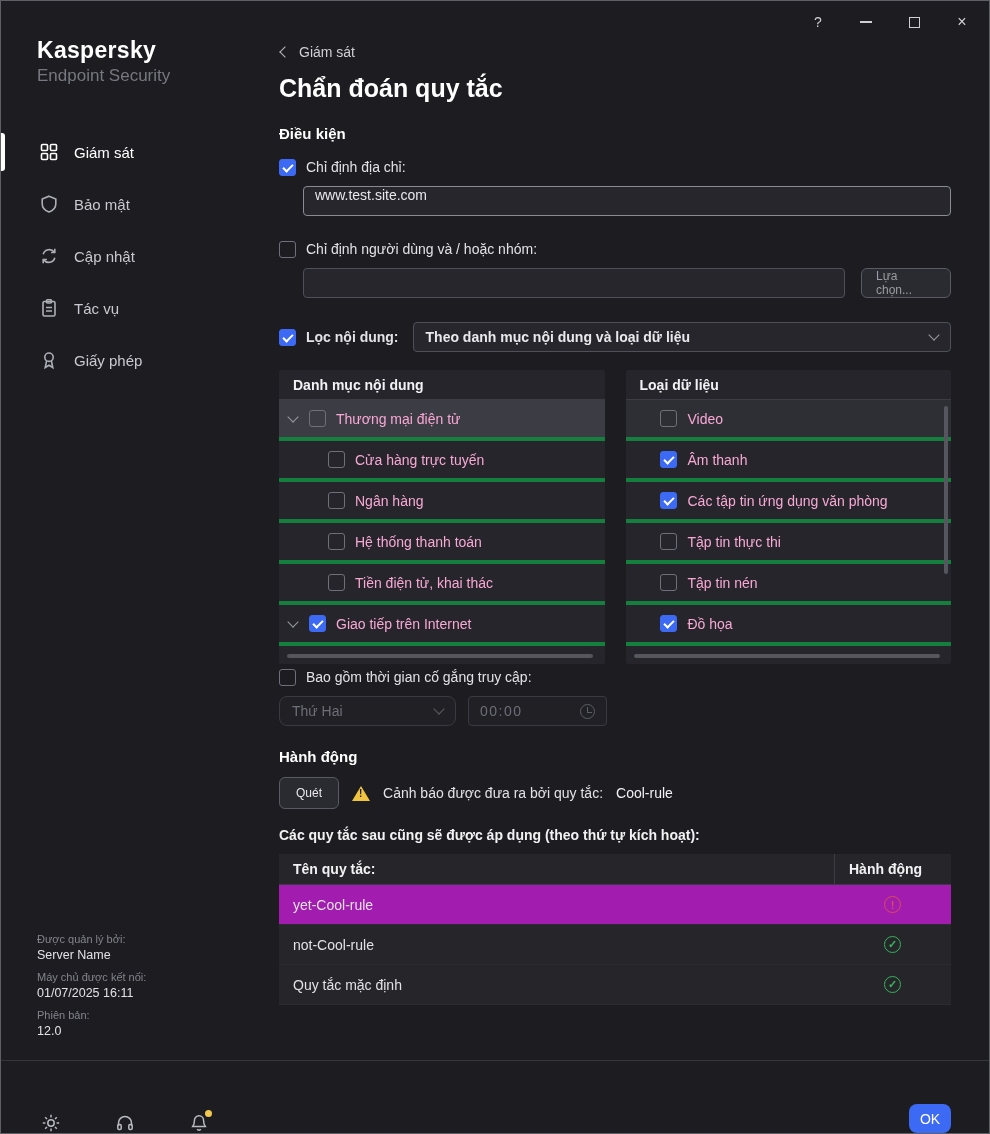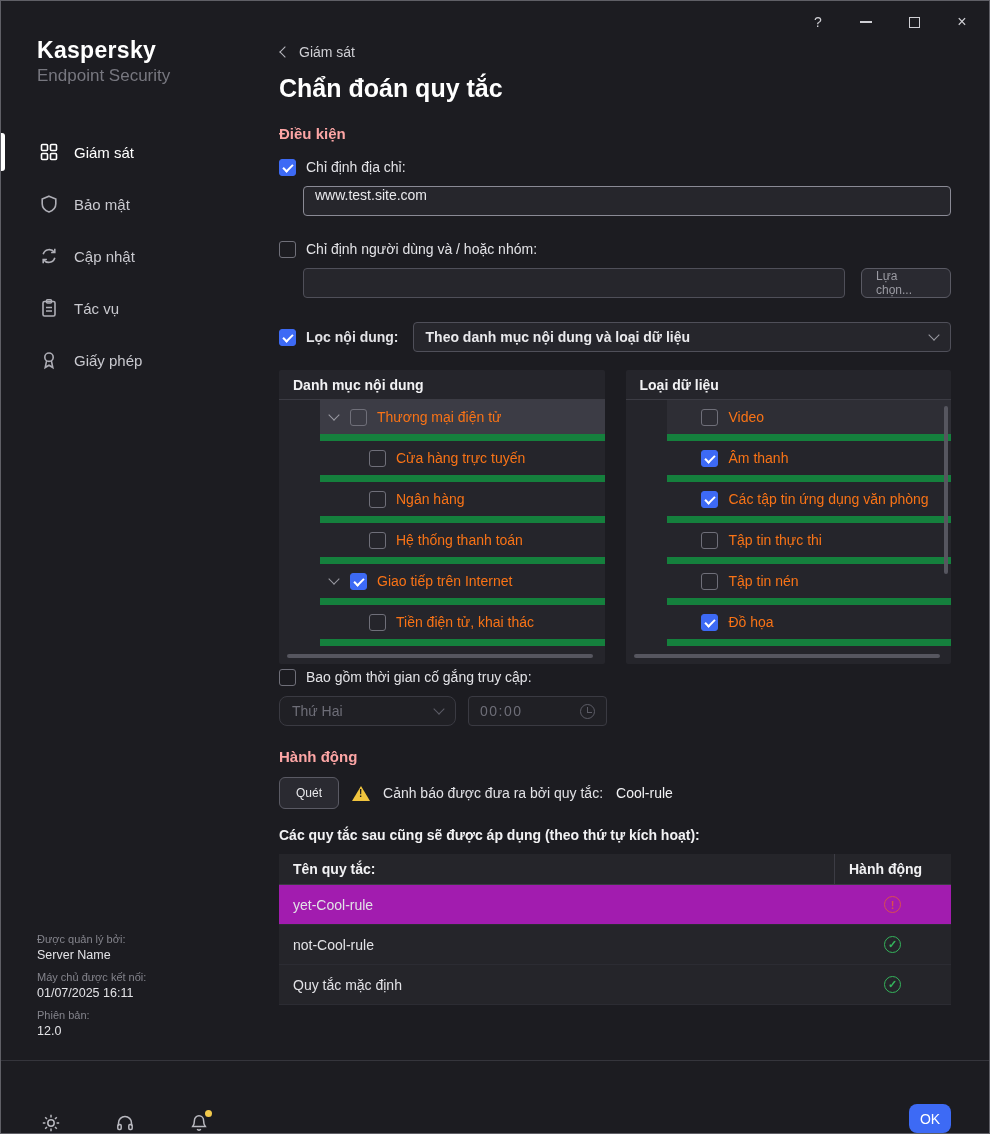--- a/index.html
+++ b/index.html
@@ -30,21 +30,21 @@
   .main { flex:1; position:relative; padding:0 38px 0 20px; overflow:hidden; }
   .win-controls { position:absolute; top:12px; right:18px; display:flex; gap:30px; align-items:center; }
   .wc { width:18px; height:18px; display:flex; align-items:center; justify-content:center; color:#cfcfd4; font-size:14px; }
   .wc-min { width:12px; height:1.6px; background:#cfcfd4; }
   .wc-max { width:11px; height:11px; border:1.4px solid #cfcfd4; }
   .wc-close { font-size:16px; }
 
   .breadcrumb { margin-top:42px; height:18px; display:flex; align-items:center; gap:10px; font-size:14px; color:#cfcfd4; }
   .chev-left { width:8px; height:8px; border-left:1.6px solid #b9b9c0; border-bottom:1.6px solid #b9b9c0; transform:rotate(45deg); margin-left:2px; }
   .page-title { margin-top:12px; font-size:25px; font-weight:600; color:#ffffff; line-height:30px; }
-  .section-h { margin-top:22px; font-size:15px; font-weight:bold; color:#fca5a5; height:17px; }
+  .section-h { margin-top:22px; font-size:15px; font-weight:bold; color:#ffffff; height:17px; }
 
   .check-row { display:flex; align-items:center; gap:10px; height:18px; font-size:14px; color:#e2e2e6; }
   .cb { width:17px; height:17px; border:1.5px solid #6f6f79; border-radius:3px; flex:none; position:relative; background:transparent; }
   .cb[data-checked="true"] { background:#3d6af5; border-color:#3d6af5; }
   .cb[data-checked="true"]::after { content:""; position:absolute; left:3px; top:4px; width:8px; height:4px; border-left:2px solid #fff; border-bottom:2px solid #fff; transform:rotate(-45deg); }
 
   .text-input { height:30px; background:#26262c; border:1px solid #4f4f59; border-radius:4px; display:flex; padding:0 11px; font-size:14px; color:#e9e9ec; }
   .text-input.focused { border-color:#8a8a95; }
   .mt-row1 { margin-top:16px; }
   .input-addr { margin-top:10px; margin-left:24px; width:calc(100% - 24px); }
@@ -56,21 +56,21 @@
 
   .filter-row { margin-top:24px; display:flex; align-items:center; gap:10px; font-size:14px; color:#e2e2e6;font-weight:bold; }
   .select { height:30px; background:#26262c; border:1px solid #4f4f59; border-radius:4px; display:flex; align-items:center; justify-content:space-between; padding:0 12px; font-size:14px; color:#e9e9ec; }
   .filter-row .select { flex:1; margin-left:4px; }
   .chev-down { width:8px; height:8px; border-right:1.6px solid #9a9aa2; border-bottom:1.6px solid #9a9aa2; transform:rotate(45deg); margin-top:-4px; flex:none; }
 
   
   .panels { margin-top:18px; display:flex; gap:21px; }
   .panel { width:326px; height:294px; background:#25252b; position:relative; border-radius:2px; overflow:hidden; }
   .panel-h { height:30px; display:flex; align-items:center; padding:0 14px; font-size:14px; font-weight:bold; color:#f2f2f4; border-bottom:1px solid #3c3c44; }
-  .lrow { height:41px; display:flex; align-items:center; border-bottom:7px solid #15803d; padding-left:10px; gap:9px; font-size:14px; color:#f97316;margin-left:41px; }
+  .lrow { height:41px; display:flex; align-items:center; border-bottom:4px solid #15803d; padding-left:10px; gap:9px; font-size:14px; color:#f9a8d4; }
   .lrow .lbl { margin-left:1px; }
   .lrow.indent { padding-left:49px; }
   .type-list .lrow { padding-left:34px; gap:10px; }
   .cat-list .lrow[data-selected="true"] { background:#3c3c45; }
   .type-list .lrow[data-selected="true"] { background:#2e2e35; }
   .caret { width:8px; height:8px; border-right:1.5px solid #9a9aa2; border-bottom:1.5px solid #9a9aa2; transform:rotate(45deg); margin-top:-4px; margin-right:3px; flex:none; }
   .hscroll { position:absolute; bottom:6px; left:8px; height:4px; background:#56565f; border-radius:2px; }
   .vscroll { position:absolute; right:3px; width:4px; background:#56565f; border-radius:2px; }
 
   .mt-row4 { margin-top:4px; }
@@ -244,28 +244,28 @@
             <span class="lbl">Cửa hàng trực tuyến</span>
           </div>
           <div class="lrow indent" data-selected="false">
             <span class="cb" data-checked="false"></span>
             <span class="lbl">Ngân hàng</span>
           </div>
           <div class="lrow indent" data-selected="false">
             <span class="cb" data-checked="false"></span>
             <span class="lbl">Hệ thống thanh toán</span>
           </div>
+          <div class="lrow indent" data-selected="false">
+            <span class="cb" data-checked="false"></span>
+            <span class="lbl">Tiền điện tử, khai thác</span>
+          </div>
           <div class="lrow" data-selected="false">
             <span class="caret"></span>
             <span class="cb" data-checked="true"></span>
             <span class="lbl">Giao tiếp trên Internet</span>
-          </div>
-          <div class="lrow indent" data-selected="false">
-            <span class="cb" data-checked="false"></span>
-            <span class="lbl">Tiền điện tử, khai thác</span>
           </div>
           <div class="hscroll" style="width:306px;"></div>
         </div>
 
         <div class="panel type-list">
           <div class="panel-h">Loại dữ liệu</div>
           <div class="lrow" data-selected="true">
             <span class="cb" data-checked="false"></span>
             <span class="lbl">Video</span>
           </div>

